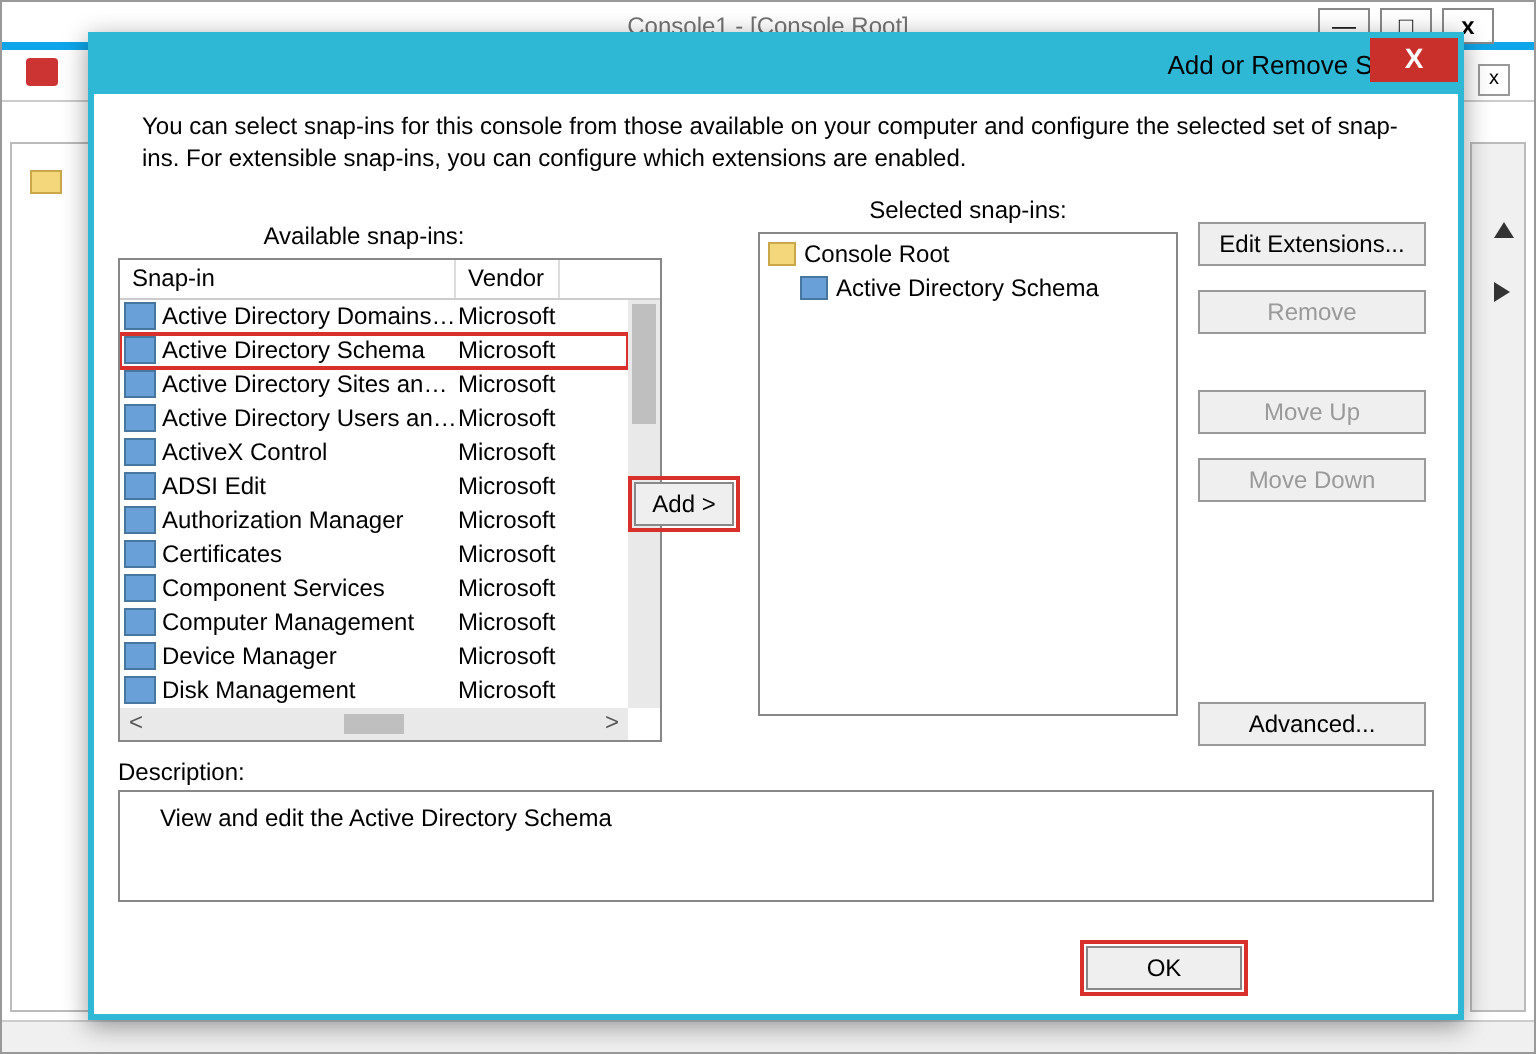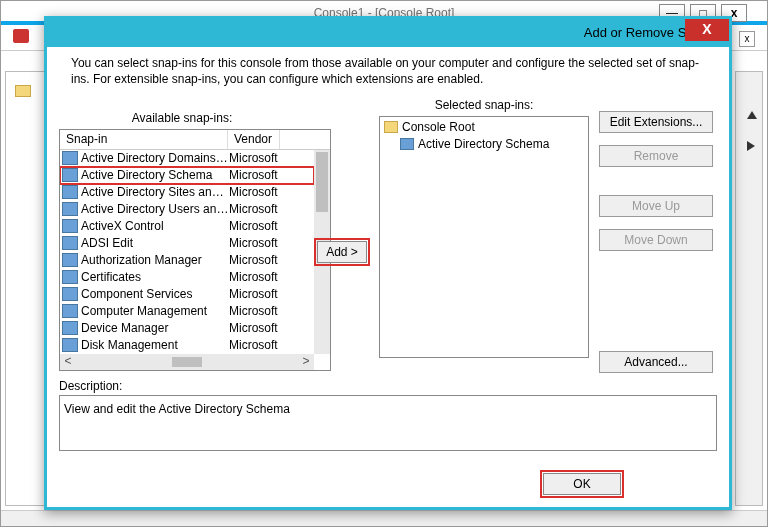--- a/index.html
+++ b/index.html
@@ -57,21 +57,21 @@
 .tree-ic { width:14px; height:12px; margin:2px 4px 0 2px; background:#f3d77a; border:1px solid #caa84a; }
 .tree-ic.sch { background:#6aa0d8; border-color:#47769e; }
 .tree-indent { width:16px; }
 
 .btn-col { position:absolute; right:4px; top:56px; width:114px; }
 .side-btn { width:114px; height:22px; border:1px solid #999; background:#efefef; margin-bottom:12px; text-align:center; line-height:20px; color:#000; }
 .side-btn.dis { color:#9a9a9a; }
 .adv-btn { position:absolute; right:4px; top:296px; }
 
 .desc-lbl { position:absolute; left:0; top:324px; }
-.desc-box { position:absolute; left:0; top:340px; right:0; height:56px; border:1px solid #888; padding:6px 4px; background:#fff; }
+.desc-box { position:absolute; left:0; top:340px; right:0; height:56px; border:1px solid #888; padding:6px 20px; background:#fff; }
 
 .ok-btn, .cancel-btn { position:absolute; bottom:2px; width:78px; height:22px; border:1px solid #888; background:#efefef; text-align:center; line-height:20px; }
 .ok-btn { right:96px; }
 .cancel-btn { right:4px; }
 </style>
 </head>
 <body>
 
 <div class="back-window">
   <div class="back-title">Console1 - [Console Root]</div>

